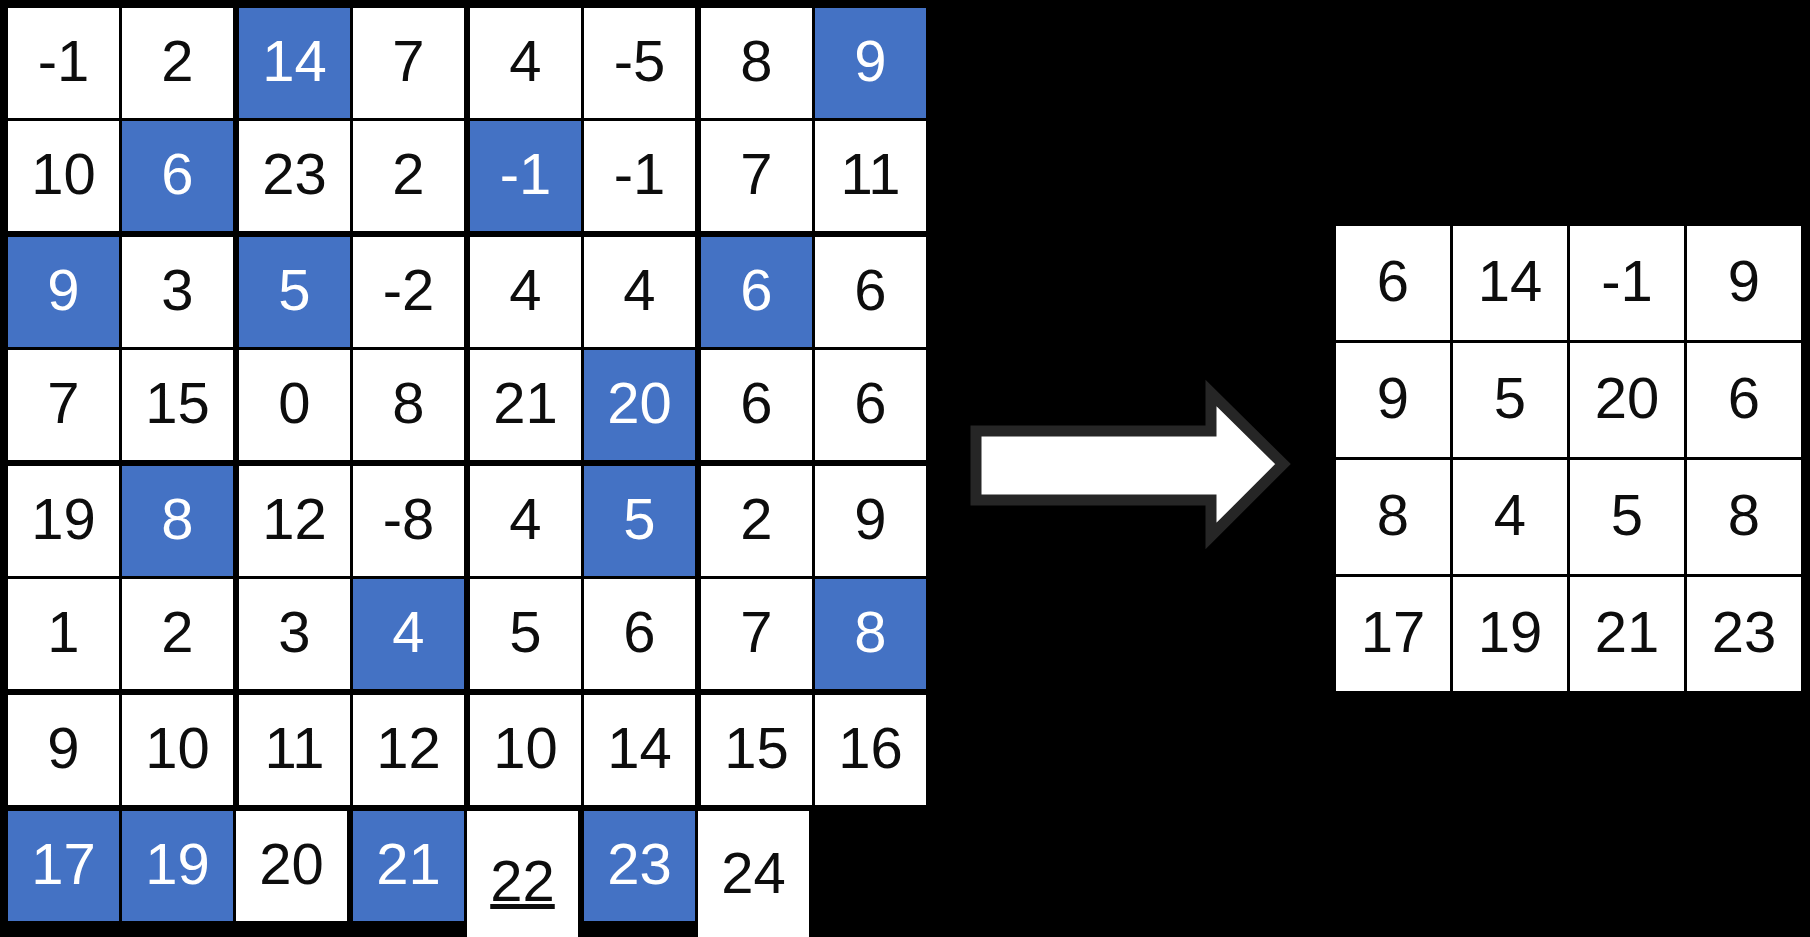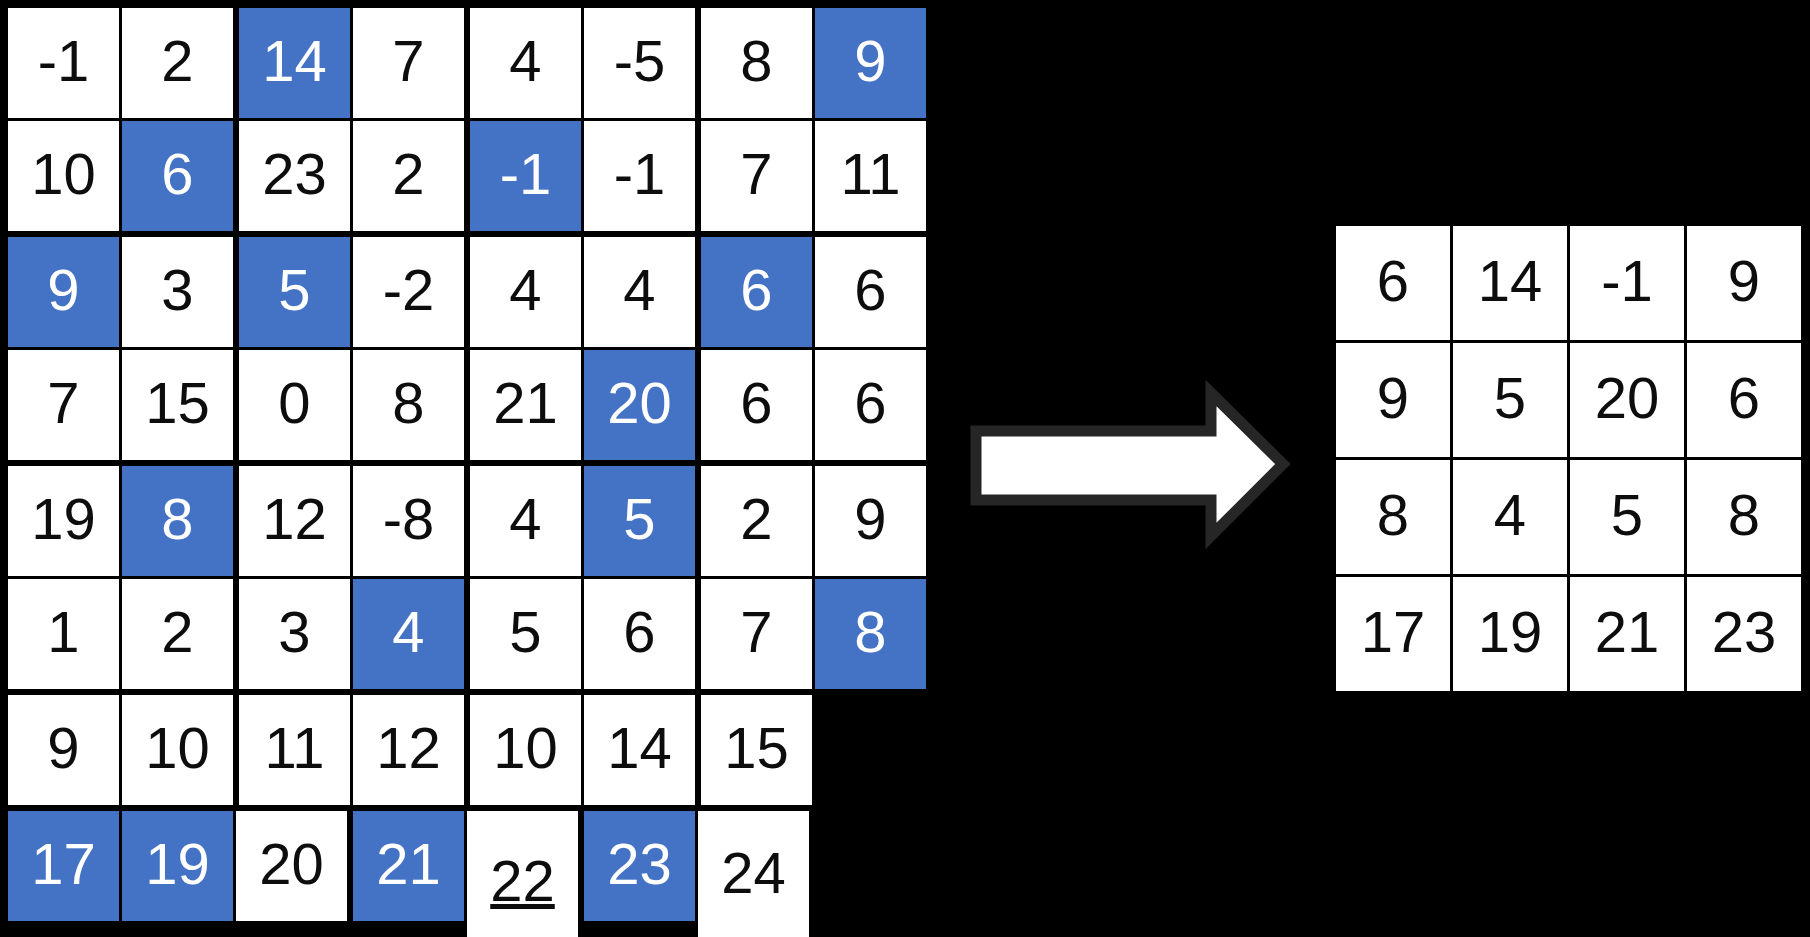--- a/index.html
+++ b/index.html
@@ -214,20 +214,23 @@
         </div>
         <div class="cell" style="width: 111px; height: 110px; border-right-width: 3px; border-bottom-width: 6px;">
           <span>10</span>
         </div>
         <div class="cell" style="width: 111px; height: 110px; border-right-width: 6px; border-bottom-width: 6px;">
           <span>14</span>
         </div>
         <div class="cell" style="width: 111px; height: 110px; border-right-width: 3px; border-bottom-width: 6px;">
           <span>15</span>
         </div>
+        <div class="cell" style="width: 111px; height: 110px; border-bottom-width: 6px;">
+          <span>16</span>
+        </div>
       </div>
       <div class="grid-row">
         <div class="cell hl" style="width: 111px; height: 110px; border-right-width: 3px;">
           <span>17</span>
         </div>
         <div class="cell hl" style="width: 111px; height: 110px; border-right-width: 3px;">
           <span>19</span>
         </div>
         <div class="cell" style="width: 111px; height: 110px; border-right-width: 6px;">
           <span>20</span>

